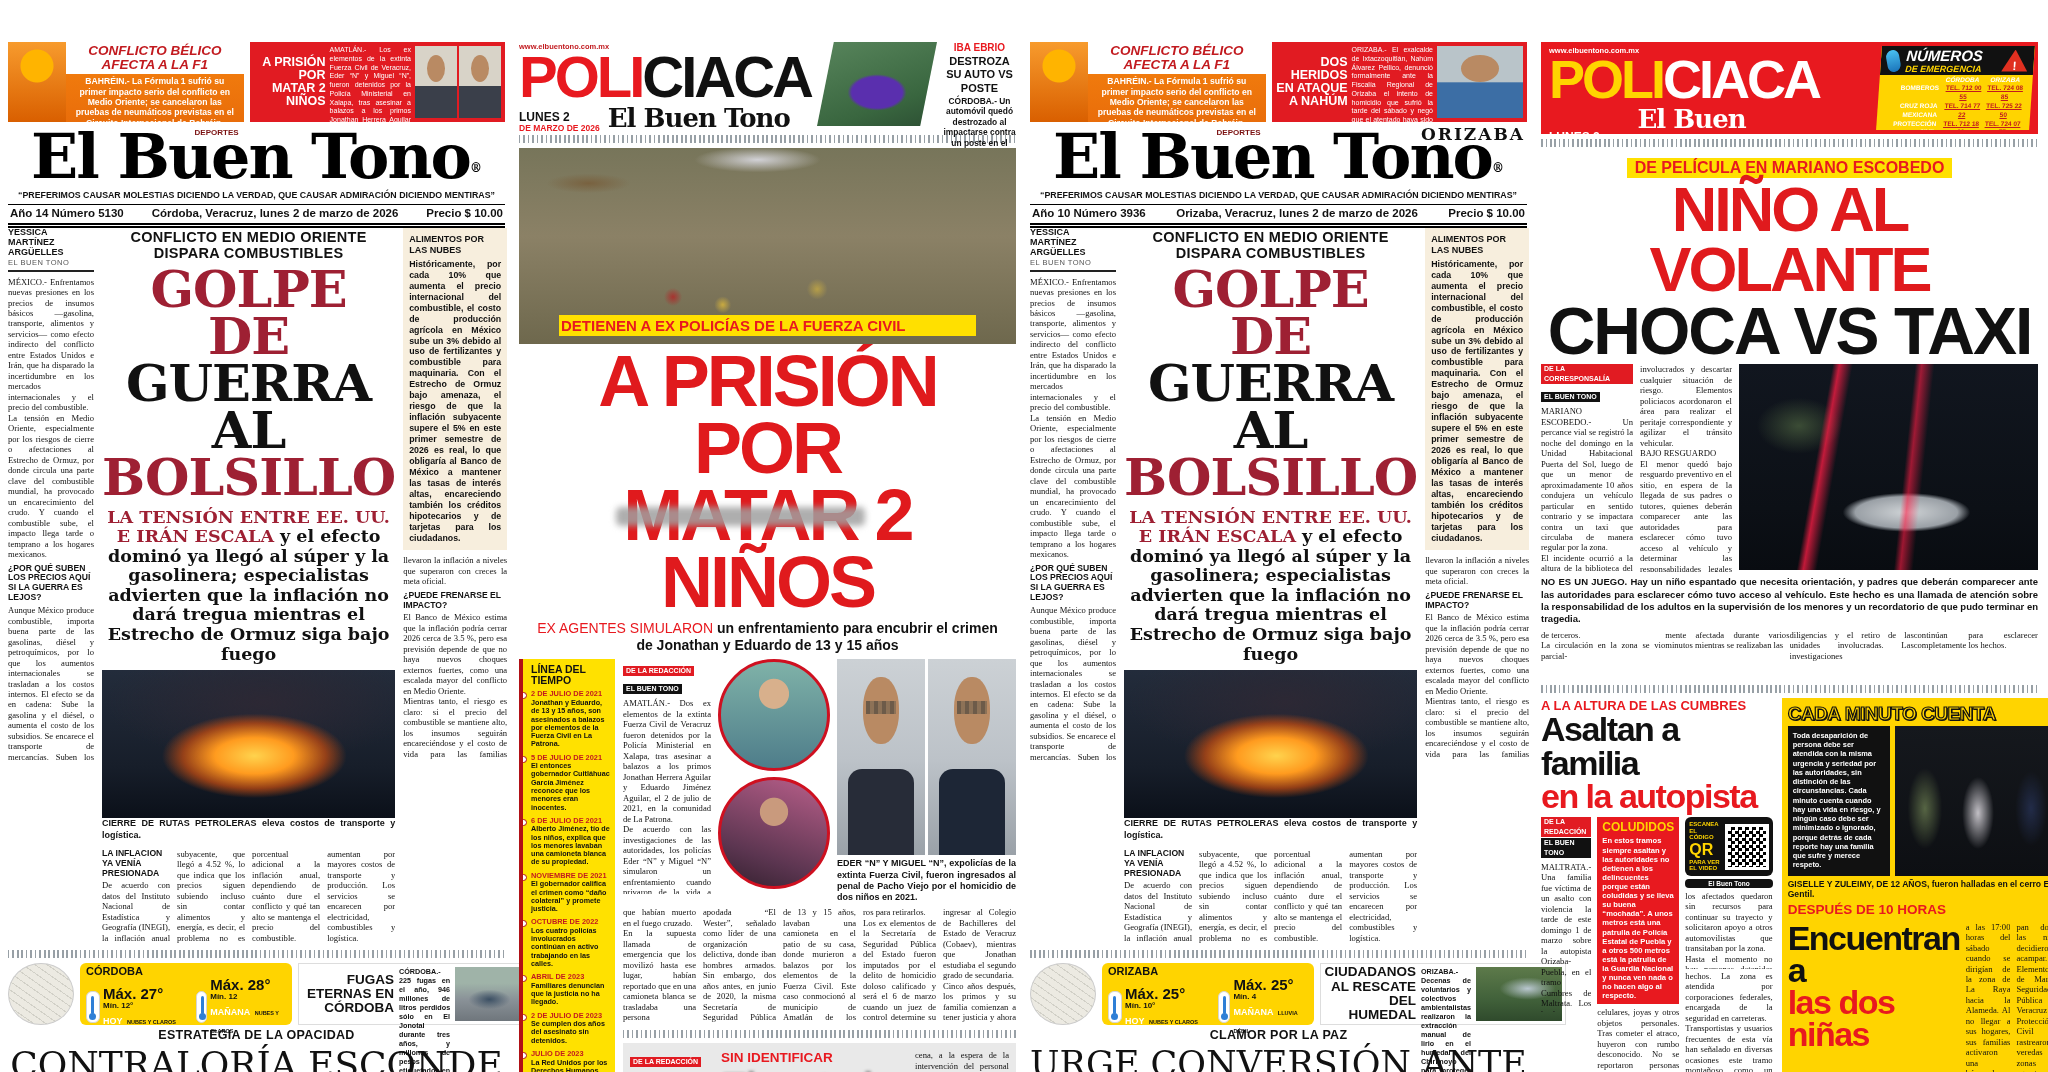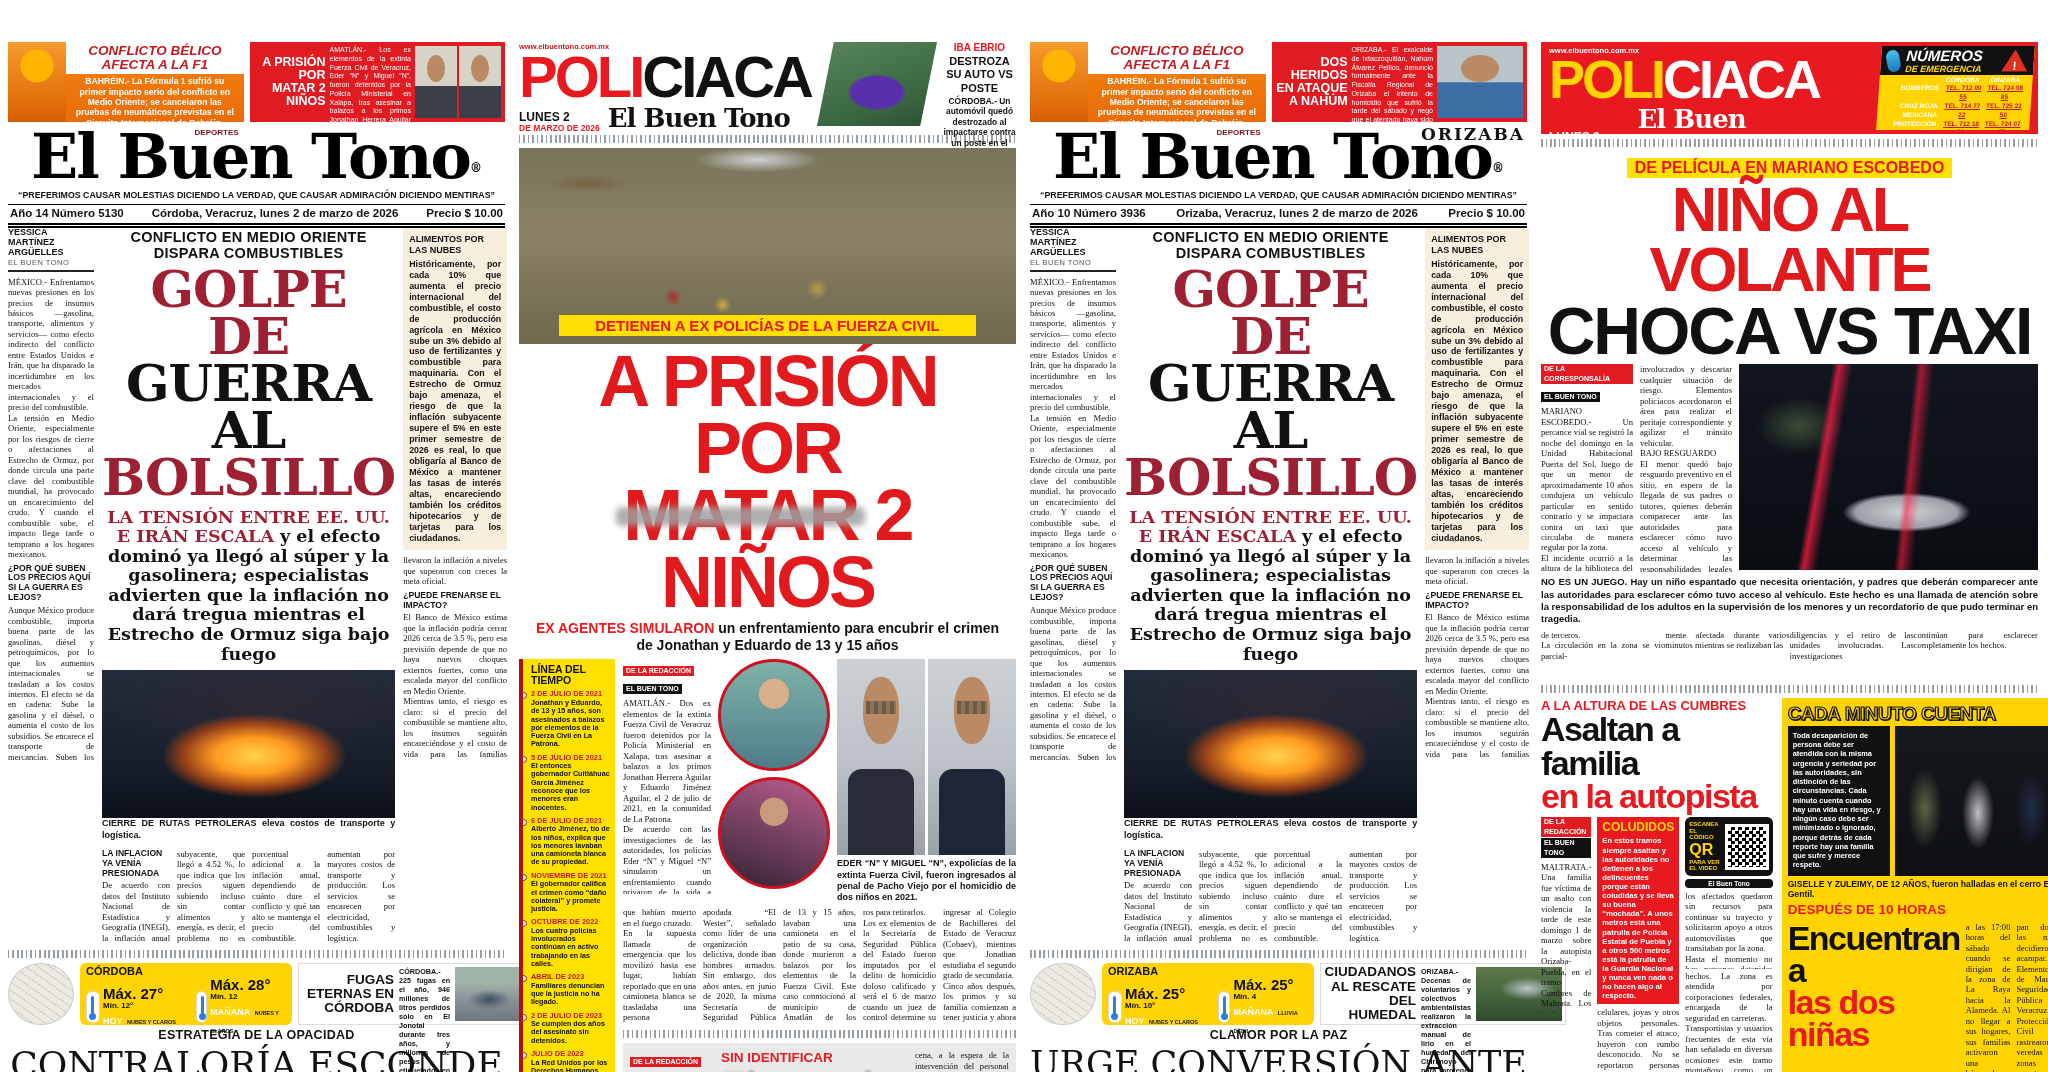--- a/index.html
+++ b/index.html
@@ -87,26 +87,26 @@
   .pol-date2{font:800 8.5px/1.2 "Liberation Sans",sans-serif;color:#e8191f;}
   .pol-logo{font-size:26px;letter-spacing:-1px;}
   .p2-banner{display:flex;gap:6px;}
   .p2-bl{flex:0 0 215px;}
   .p2-bl .row2{display:flex;align-items:flex-end;gap:8px;}
   .ph-crashcar{flex:0 0 120px;height:84px;clip-path:polygon(14% 0,100% 0,86% 100%,0 100%);background:radial-gradient(ellipse 42px 26px at 50% 60%,#5a2fae 60%,transparent 70%),linear-gradient(160deg,#58855c,#39663f 70%,#2c4f33);}
   .p2-teaser{flex:1;font:bold 8.4px/1.25 "Liberation Sans",sans-serif;text-align:center;}
   .p2-teaser .k1{color:#e8191f;font-weight:800;font-size:10px;}
   .p2-teaser .k2{font-weight:800;font-size:11px;}
   .ph-mud{height:196px;position:relative;background:radial-gradient(circle 14px at 31% 76%,rgba(175,40,40,.85),transparent 65%),radial-gradient(circle 13px at 41% 80%,rgba(215,180,60,.85),transparent 65%),radial-gradient(circle 16px at 60% 72%,rgba(205,175,65,.7),transparent 65%),radial-gradient(ellipse 90px 18px at 48% 6%,rgba(225,225,235,.85),transparent 70%),radial-gradient(ellipse 60px 14px at 14% 18%,rgba(120,95,60,.9),transparent 70%),linear-gradient(180deg,#77755a,#8b8166 45%,#6e684d);}
-  .photo-banner{position:absolute;left:40px;right:40px;bottom:8px;background:#ffe000;color:#e8191f;font:800 15px/1.3 "Liberation Sans",sans-serif;text-align:center;padding:1px 2px;}
+  .photo-banner{position:absolute;left:40px;right:40px;bottom:8px;background:#ffe000;color:#e8191f;font:800 15px/1.3 "Liberation Sans",sans-serif;padding:1px 2px;}
   .bigred{color:#e01a1d;font:800 72px/0.93 "Liberation Sans",sans-serif;letter-spacing:-3px;text-align:center;}
   .censored{position:relative;}
   .censored::after{content:"";position:absolute;left:-3%;right:-3%;top:40%;height:24%;background:rgba(160,160,160,.85);filter:blur(3px);border-radius:5px;}
   .p2-deck{font:bold 14px/1.2 "Liberation Sans",sans-serif;text-align:center;margin:4px 10px 6px;}
-  .p2-deck .r{color:#e8191f;font-weight:700;}
+  .p2-deck .r{color:#e8191f;font-weight:400;}
   .p2body{display:grid;grid-template-columns:96px 1fr;gap:8px;}
   .timeline{background:#ffe100;border-left:4px solid #b01116;padding:5px 5px 5px 8px;height:538px;overflow:hidden;}
   .tl-title{font:800 10.5px/1.05 "Liberation Sans",sans-serif;margin-bottom:4px;}
   .tl-e{position:relative;margin-bottom:5px;}
   .tl-e::before{content:"";position:absolute;left:-11px;top:2px;width:5px;height:5px;border-radius:50%;background:#fff;border:1px solid #b01116;}
   .tl-d{font:800 7.4px/1.15 "Liberation Sans",sans-serif;color:#c21a1f;}
   .tl-t{font:bold 7.2px/1.15 "Liberation Sans",sans-serif;}
   .p2main-row{display:flex;gap:7px;}
   .p2c1{flex:0 0 88px;}
   .p2circles{flex:0 0 110px;display:flex;flex-direction:column;gap:6px;}

